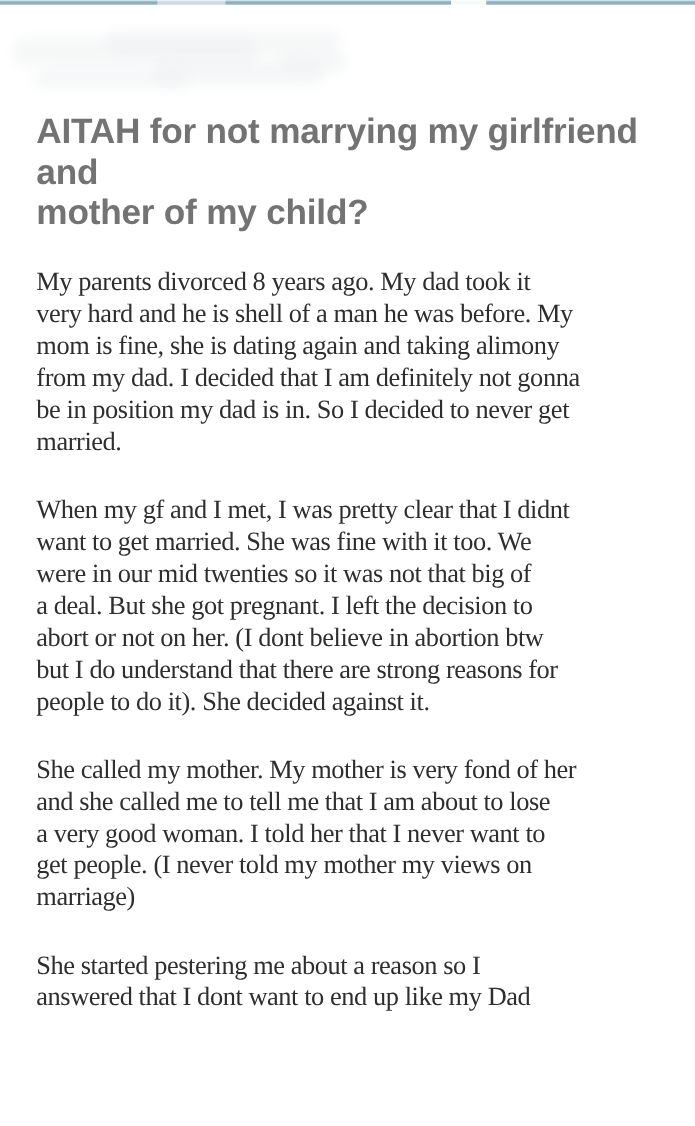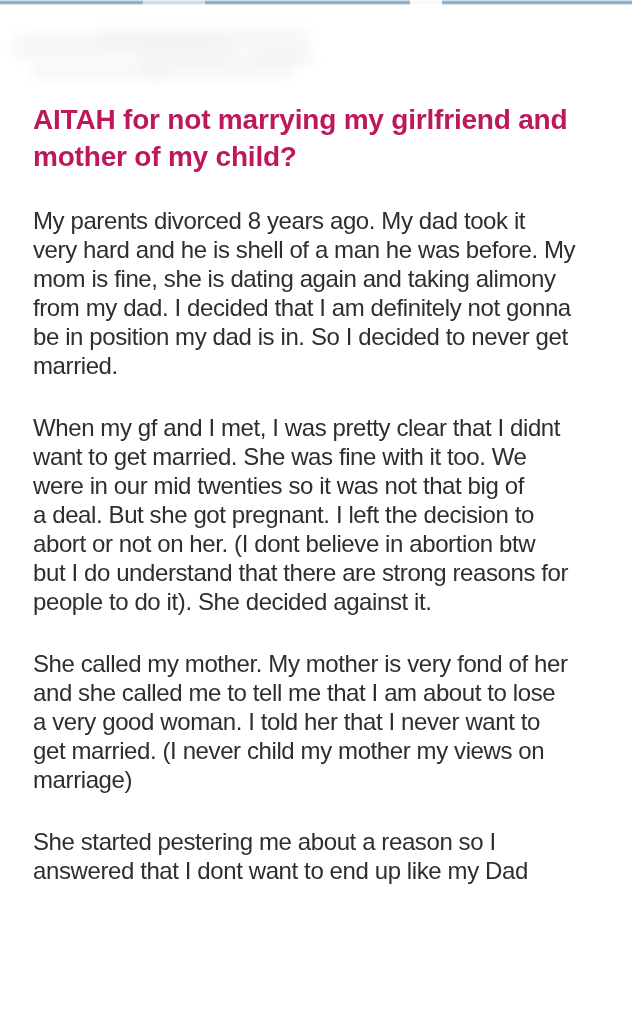--- a/index.html
+++ b/index.html
@@ -53,37 +53,38 @@
   }
   .smudge.s1 { left: 12px;  top: 14px; width: 220px; height: 26px; }
   .smudge.s2 { left: 95px;  top: 8px;  width: 215px; height: 22px; }
   .smudge.s3 { left: 140px; top: 32px; width: 155px; height: 26px; }
   .smudge.s4 { left: 30px;  top: 42px; width: 140px; height: 18px; }
   .smudge.s5 { left: 255px; top: 26px; width: 60px;  height: 20px; }
 
   .title {
     margin: 0;
     padding: 101px 18px 0 33px;
-    font-size: 28px;
+    font-size: 32px;
     font-weight: bold;
     line-height: 37px;
     letter-spacing: -0.2px;
-    color: #be185d;
+    color: #737373;
     white-space: pre-line;
   }
   .content {
     padding: 31px 8px 0 33px;
     font-size: 24px;
     line-height: 29px;
     letter-spacing: -0.4px;
     color: #2e2e2e;
   }
   .content p {
     margin: 0 0 33px 0;
     white-space: pre-line;
+    font-family: Liberation Serif, serif;
   }
 </style>
 </head>
 <body>
 
 <div class="screen">
 
   <div class="top-strip">
     <div class="strip-gap gap1"></div>
     <div class="strip-gap gap2"></div>
@@ -110,19 +111,19 @@
     <p>When my gf and I met, I was pretty clear that I didnt
 want to get married. She was fine with it too. We
 were in our mid twenties so it was not that big of
 a deal. But she got pregnant. I left the decision to
 abort or not on her. (I dont believe in abortion btw
 but I do understand that there are strong reasons for
 people to do it). She decided against it.</p>
     <p>She called my mother. My mother is very fond of her
 and she called me to tell me that I am about to lose
 a very good woman. I told her that I never want to
-get married. (I never child my mother my views on
+get people. (I never told my mother my views on
 marriage)</p>
     <p>She started pestering me about a reason so I
 answered that I dont want to end up like my Dad</p>
   </div>
 
 </div>
 
 </body></html>

